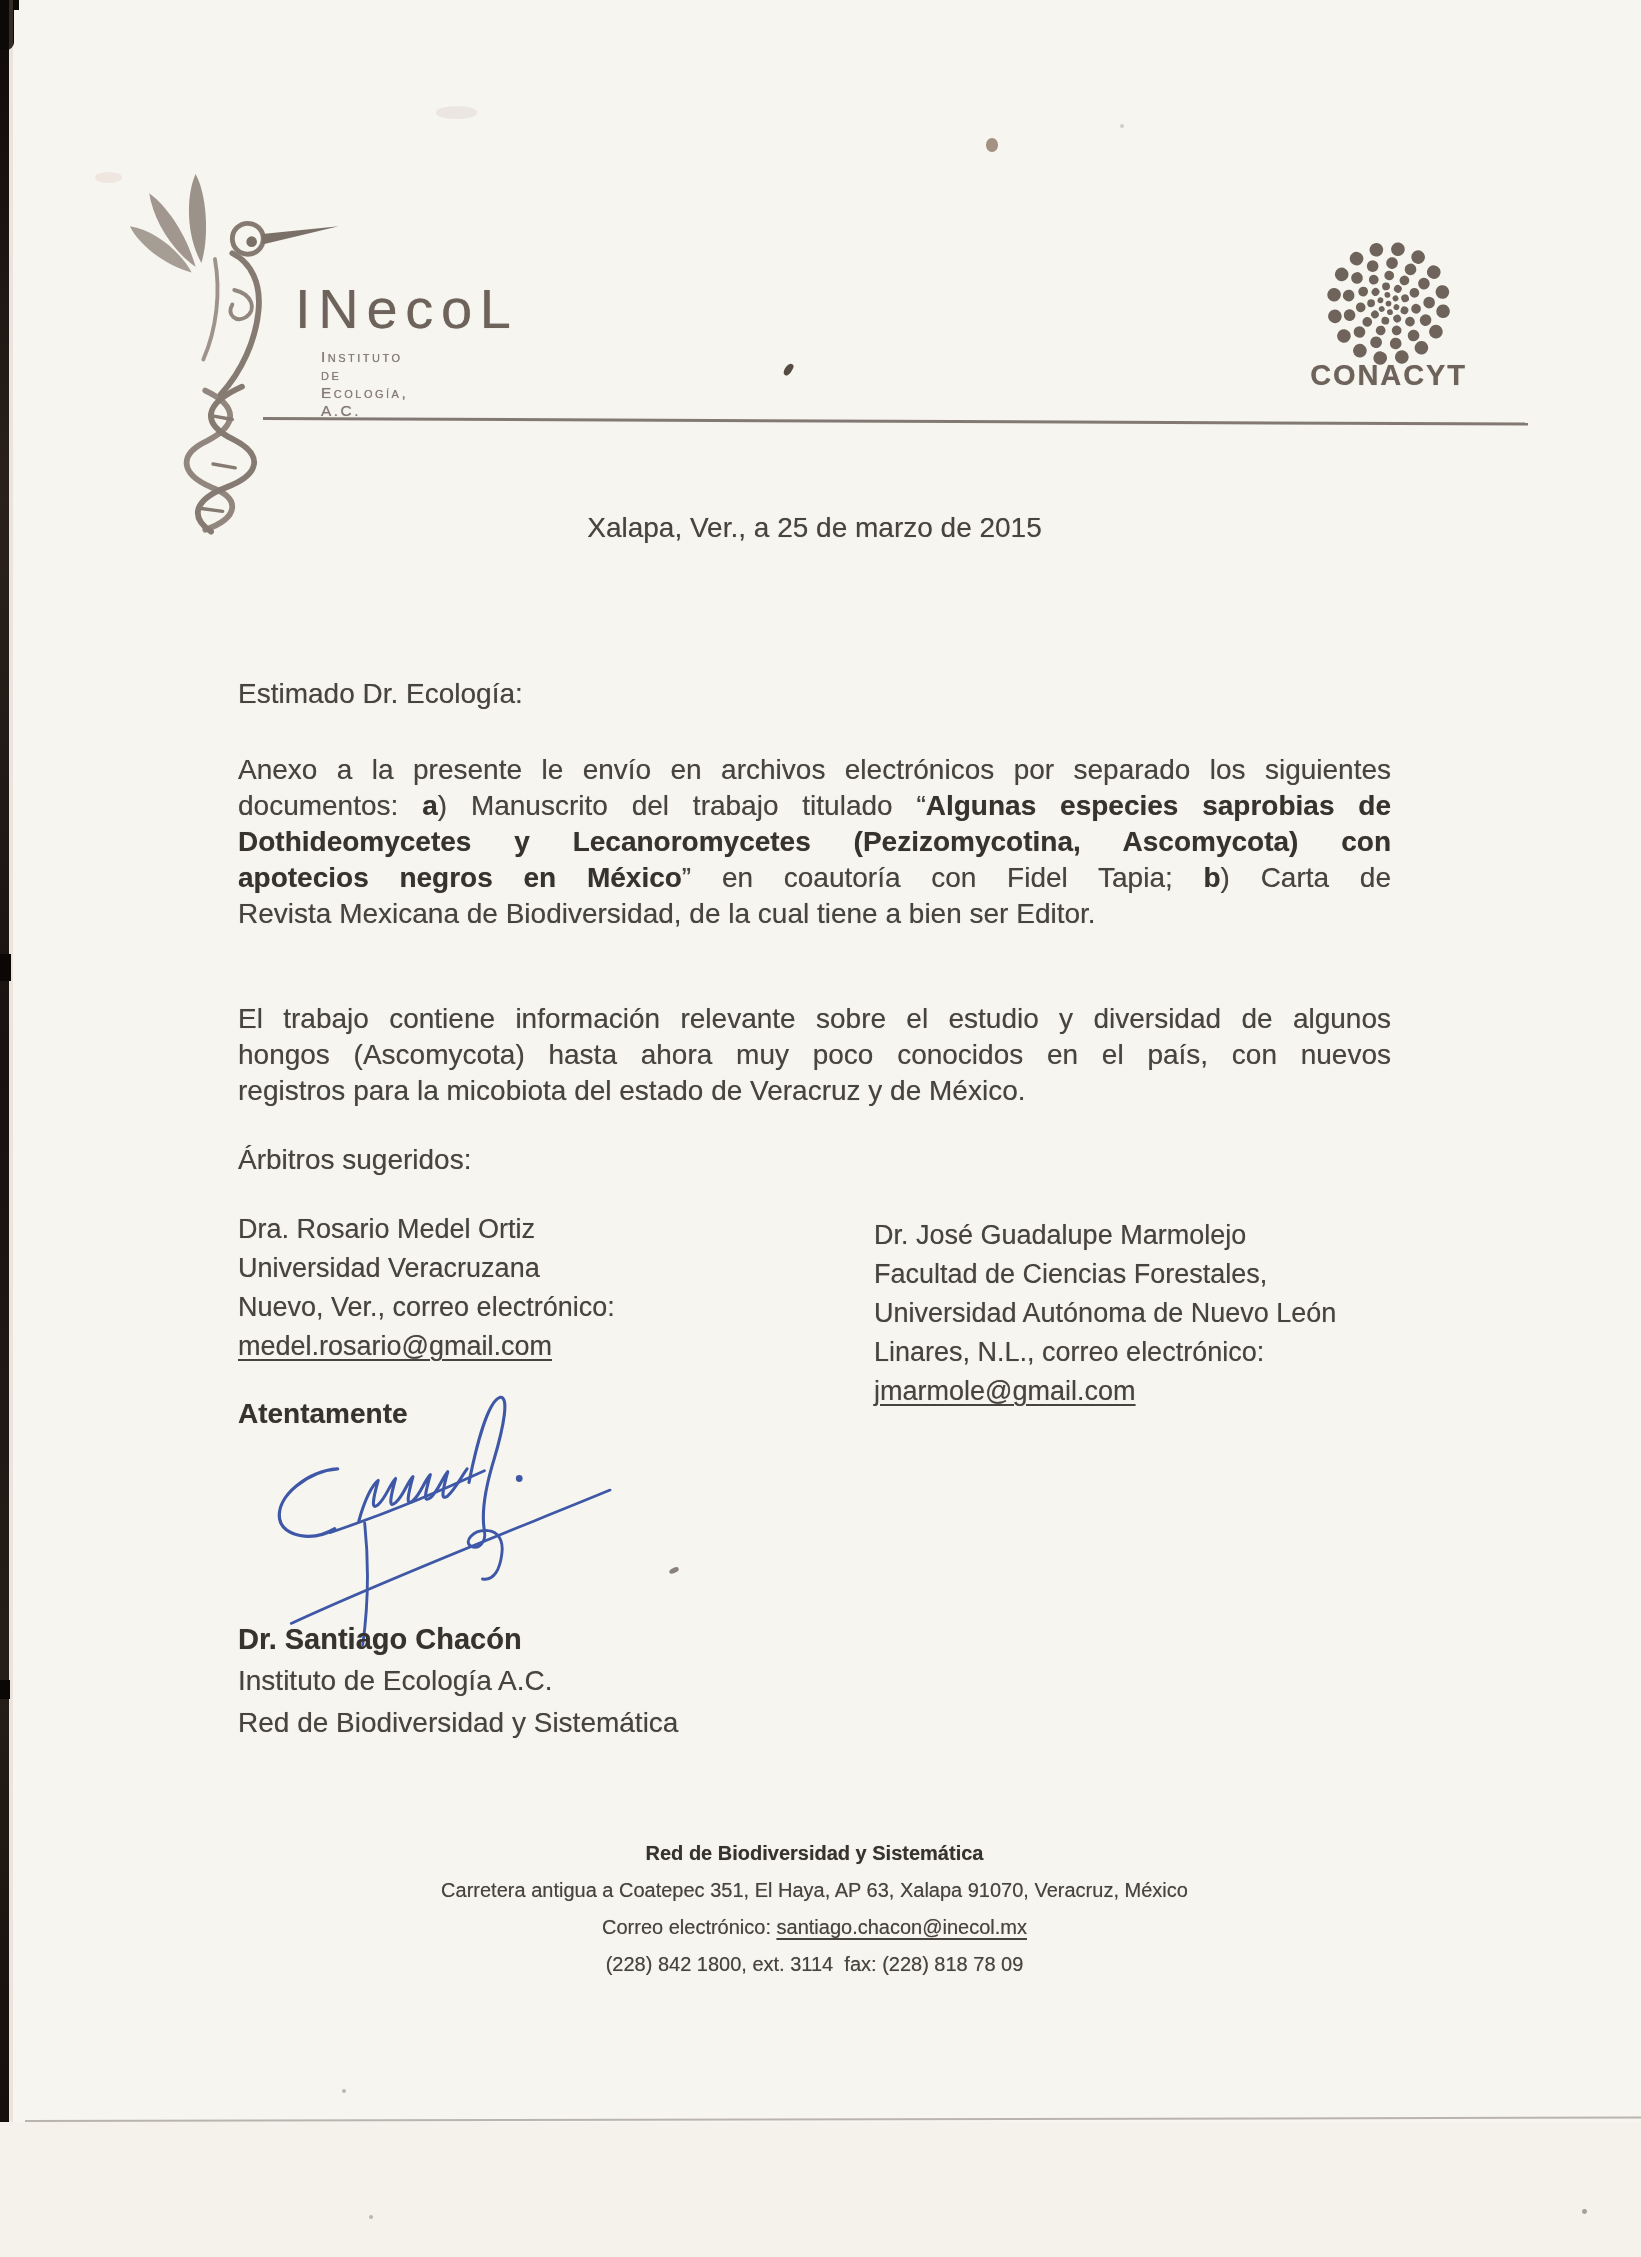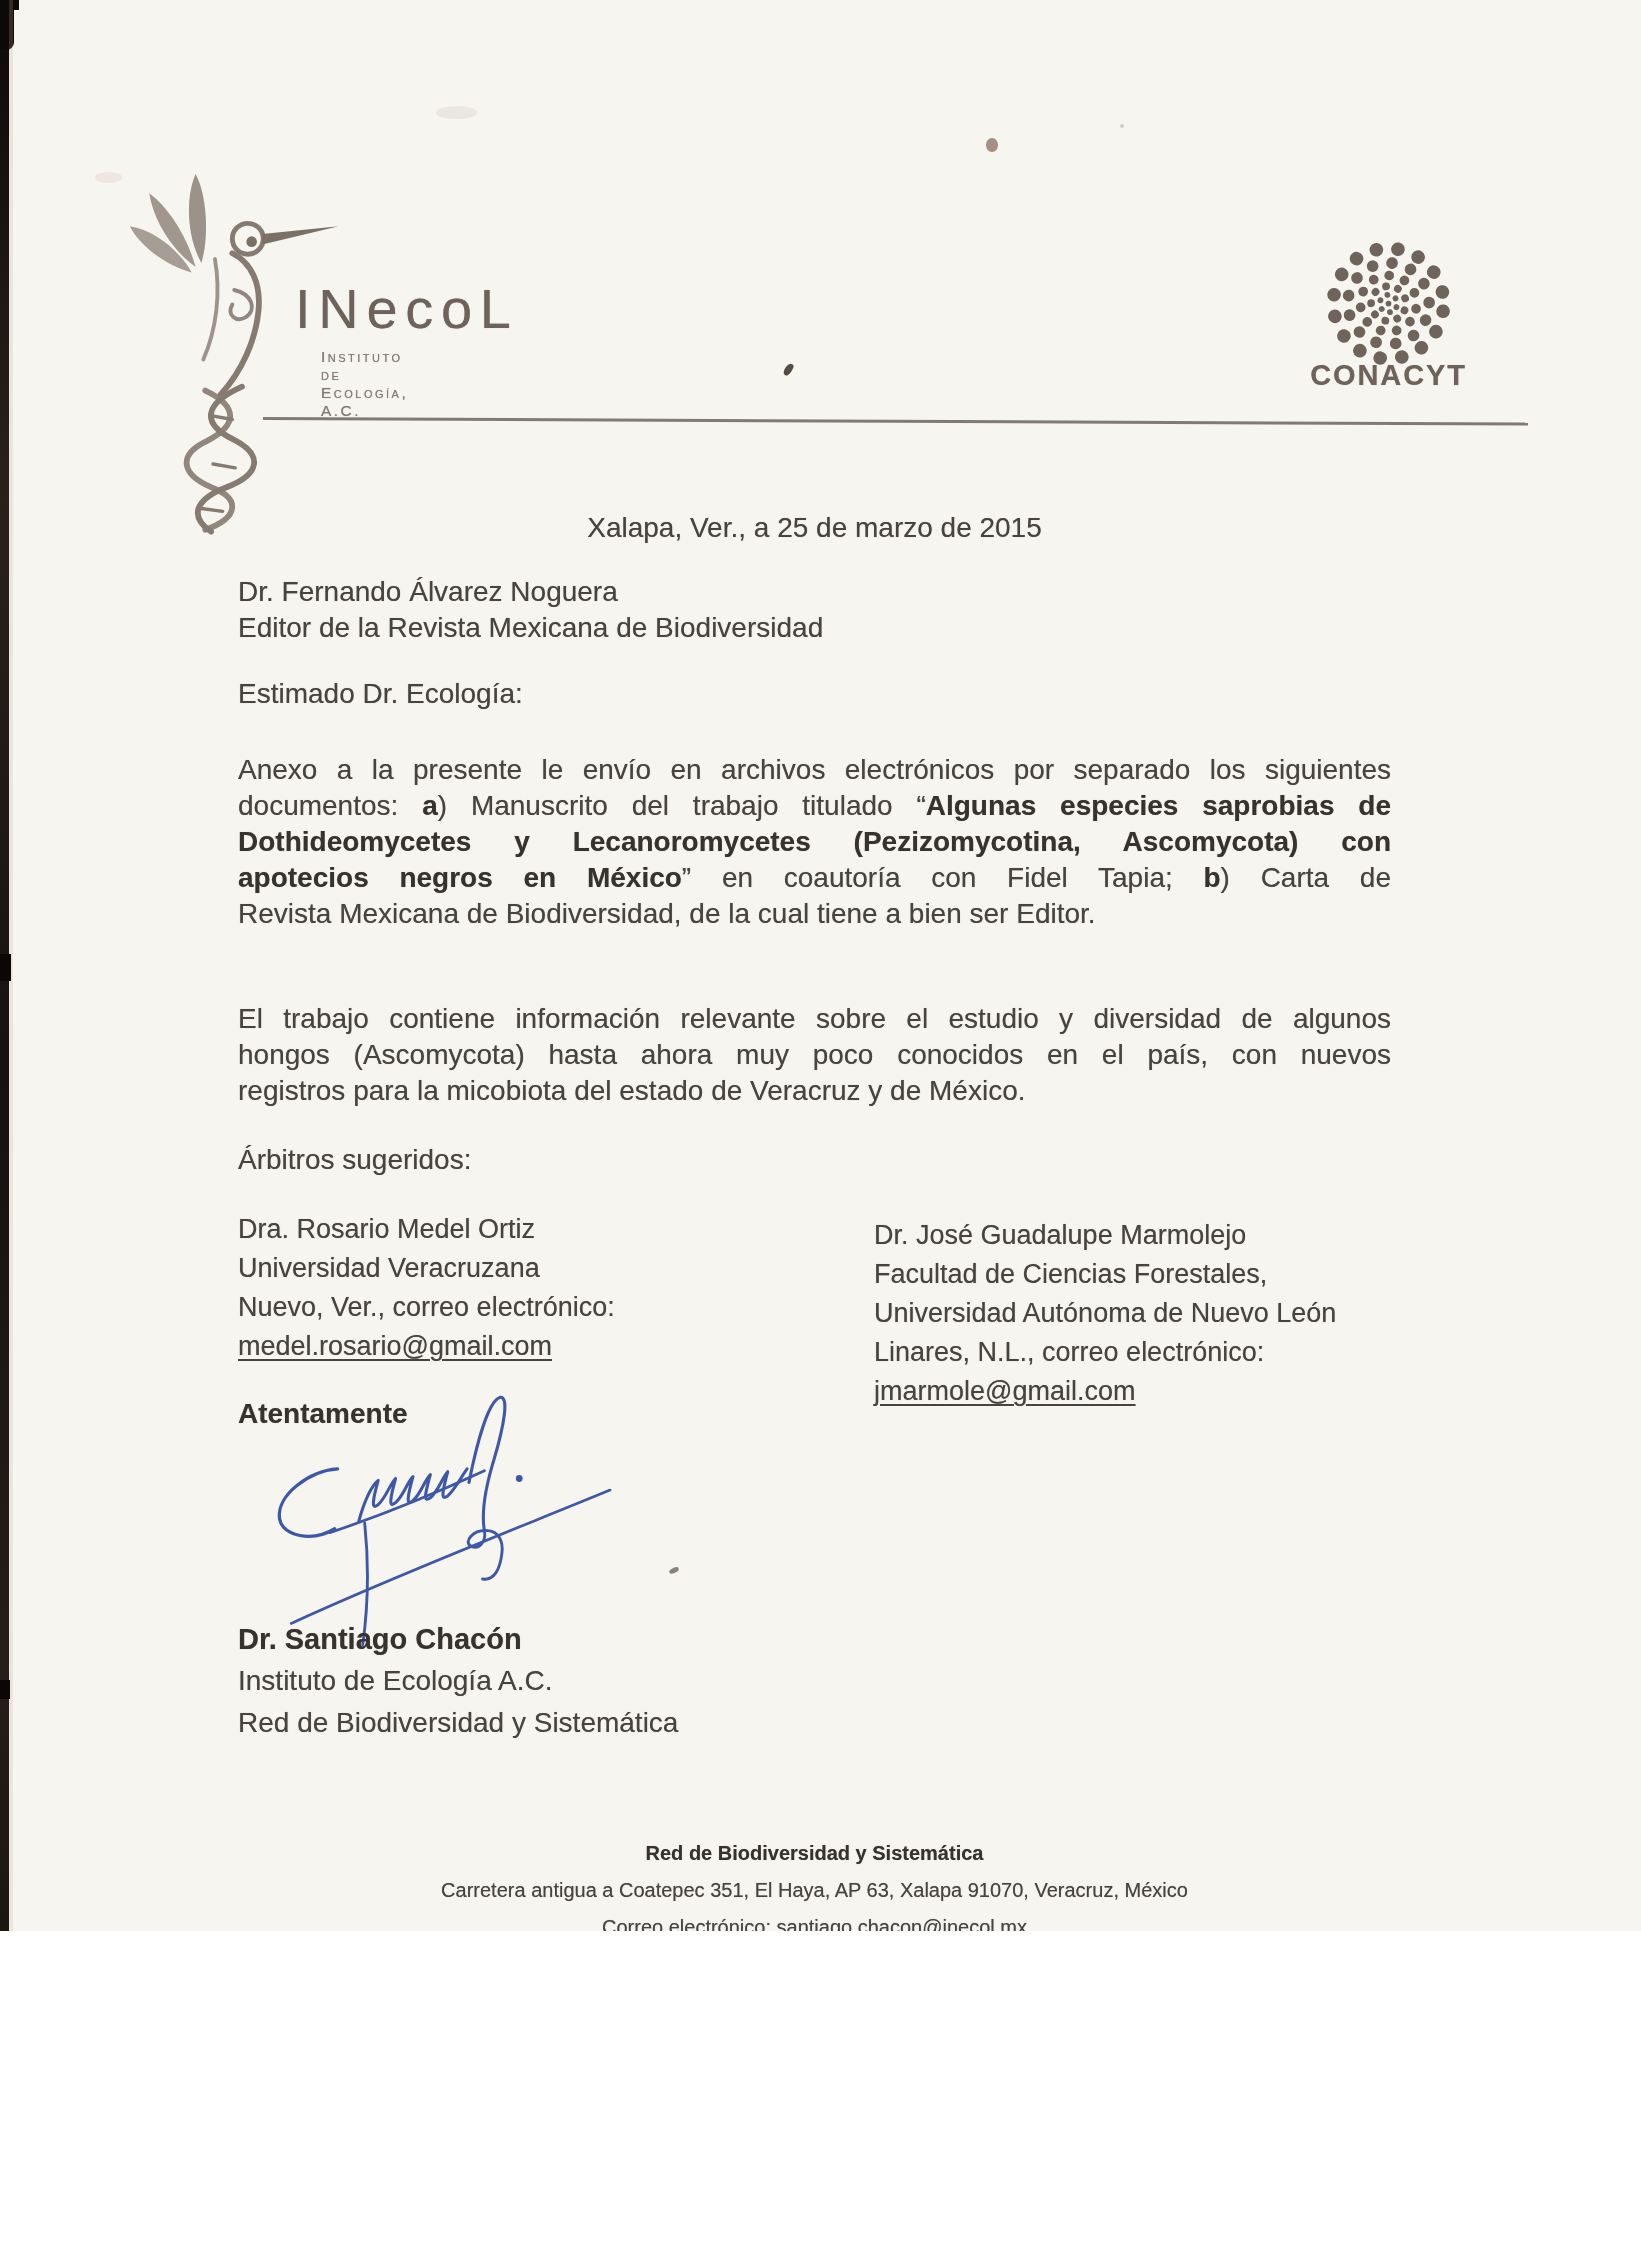--- a/index.html
+++ b/index.html
@@ -1,18 +1,18 @@
 <!DOCTYPE html>
 <html style="--paper: #f7f5f0; --paper_below: #f5f2ec; --ink: #474340; --ink_strong: #363230; --logo: #867b72; --logo_dark: #6e635b; --rule: #6d645c; --signature: #3550a4; --edge: #120d0a;"><head>
 <meta charset="utf-8">
 <style>
   html,body{margin:0;padding:0;}
   body{width:1641px;height:2257px;}
   .page{
-    position:relative;width:1641px;height:1931px;overflow:hidden;
+    position:relative;width:1641px;height:2257px;overflow:hidden;
     background:var(--paper,#f7f5f0);
     font-family:"Liberation Sans",sans-serif;
     color:var(--ink,#474340);
     text-shadow:0 0 0.7px rgba(70,64,58,.55);
   }
   .abs{position:absolute;}
   
   .edge-strip{left:0;top:0;width:8.7px;height:2257px;
     background:linear-gradient(#0e0a08,#2a211b 22%,#171210 48%,#261e18 74%,#0f0b08);}
   .edge-bump{left:0;top:0;width:13.5px;height:50px;background:#0d0906;border-radius:0 0 7.7px 0;}
@@ -113,24 +113,20 @@
       <circle cx="76" cy="74" r="9" stroke-width="6" stroke-dasharray="0.1 9.4" transform="rotate(80 76 74)"></circle>
       <circle cx="76" cy="74" r="3" fill="#6f645c" stroke="none"></circle>
     </svg>
     <div class="abs conacyt-word">CONACYT</div>
   </div>
 
   <div class="abs header-rule"></div>
 
   <div class="abs txt dateline">Xalapa, Ver., a 25 de marzo de 2015</div>
 
-  <div class="abs txt recipient">
-      <div class="tline"><span>Dr. Fernando Álvarez Noguera</span></div>
-      <div class="tline"><span>Editor de la Revista Mexicana de Biodiversidad</span></div>
-    </div>
 
   <div class="abs txt salutation">Estimado Dr. Ecología:</div>
 
   <div class="abs txt para1">
       <div class="tline just"><span>Anexo a la presente le envío en archivos electrónicos por separado los siguientes</span></div>
       <div class="tline just"><span>documentos: </span><span class="b">a</span><span>) Manuscrito del trabajo titulado “</span><span class="b">Algunas especies saprobias de</span></div>
       <div class="tline just"><span class="b">Dothideomycetes y Lecanoromycetes (Pezizomycotina, Ascomycota) con</span></div>
       <div class="tline just"><span class="b">apotecios negros en México</span><span>” en coautoría con Fidel Tapia; </span><span class="b">b</span><span>) Carta de</span></div>
       <div class="tline"><span>Revista Mexicana de Biodiversidad, de la cual tiene a bien ser Editor.</span></div>
     </div>

